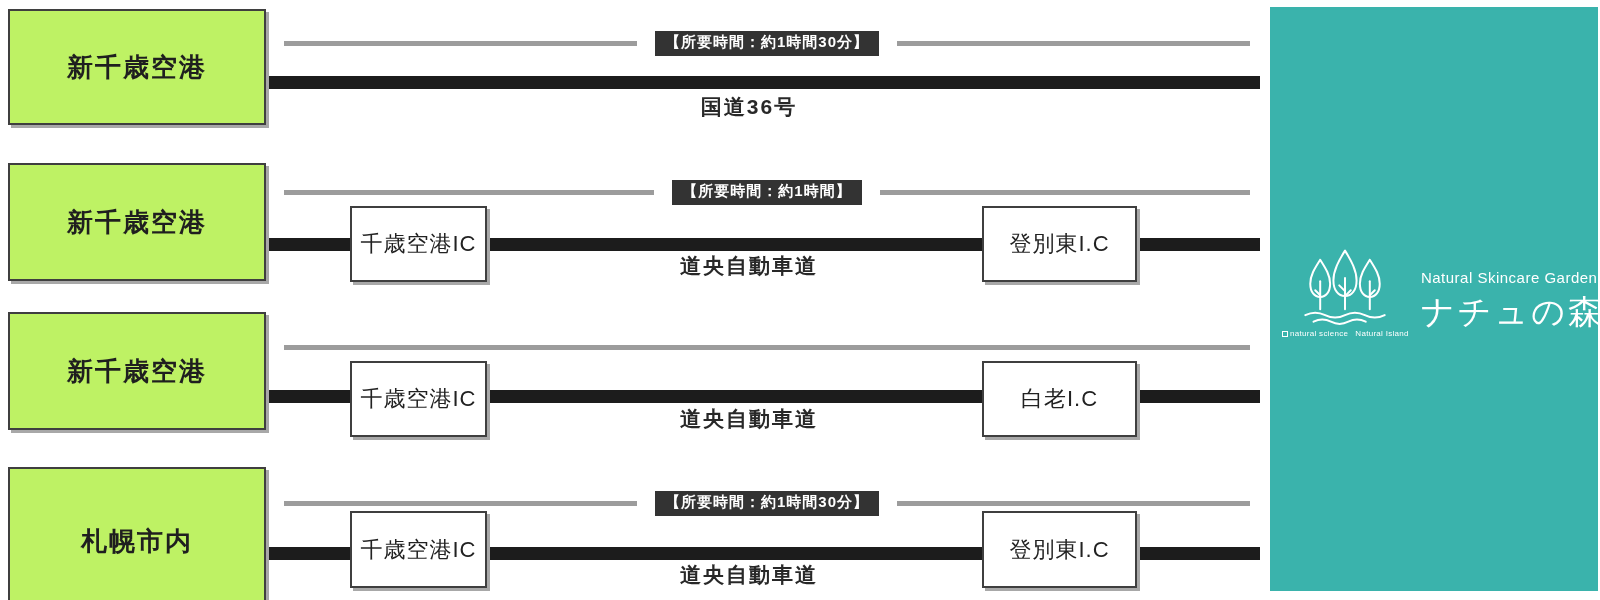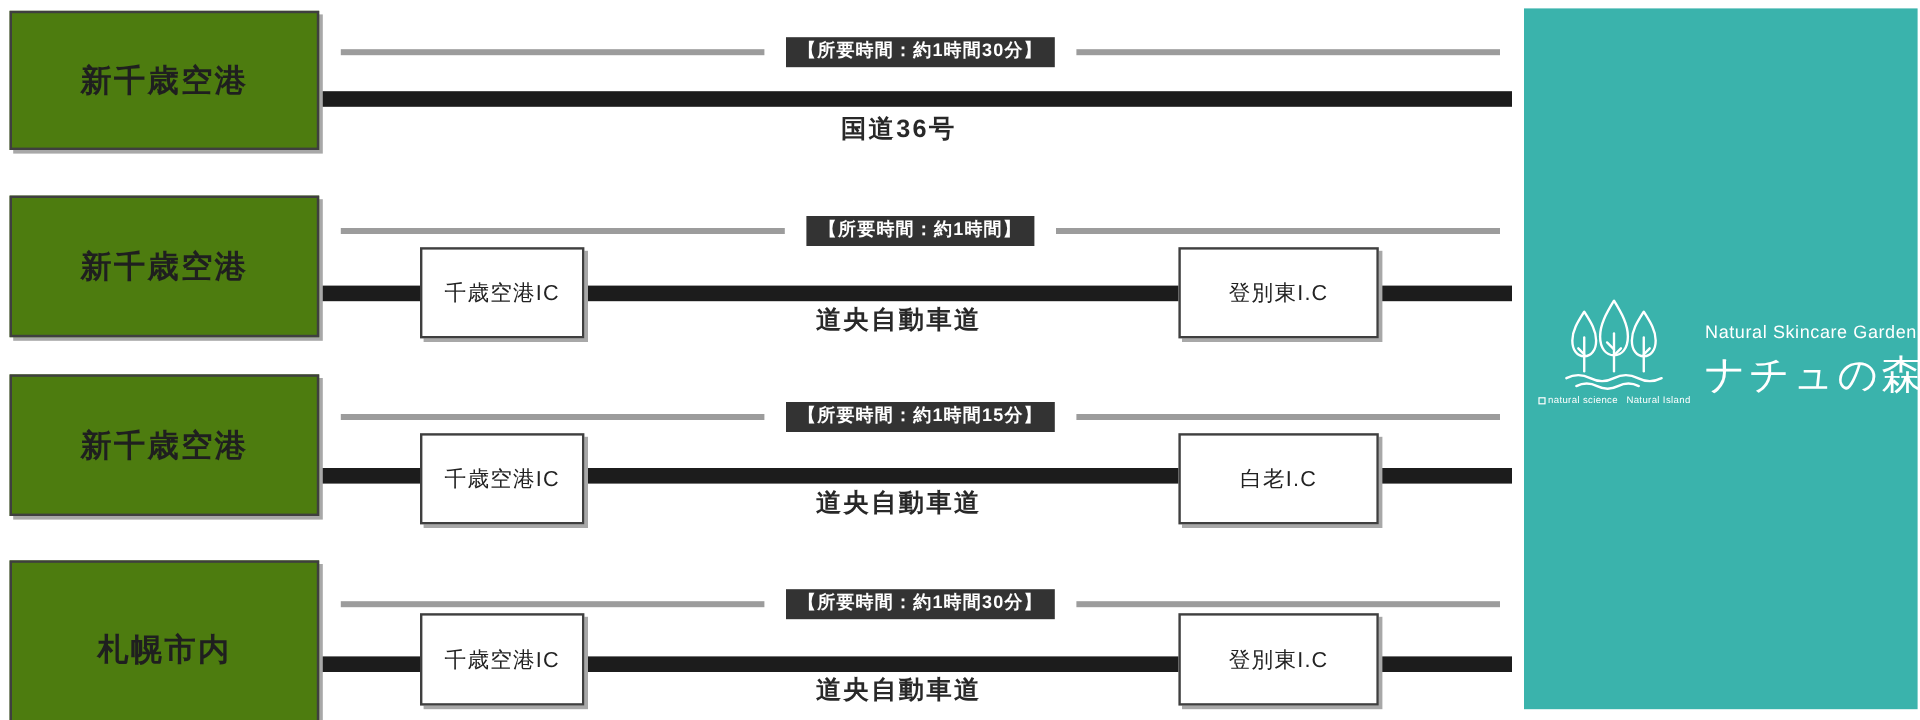--- a/index.html
+++ b/index.html
@@ -4,21 +4,21 @@
 <style>
   html,body{margin:0;padding:0;}
   body{
     width:1600px;height:600px;background:#ffffff;position:relative;overflow:hidden;
     font-family:"Liberation Sans","DejaVu Sans",sans-serif;
   }
   .diagram{position:absolute;inset:0;}
 
   
   .origin{
-    position:absolute;left:8px;width:258px;background:#4d7c0f;
+    position:absolute;left:8px;width:258px;background:#bef264;
     border:2px solid #3f3f3f;box-shadow:3px 3px 0 #a8a8a8;
     display:flex;align-items:center;justify-content:center;
     font-size:26px;font-weight:700;color:#1f1f1f;letter-spacing:2px;
     box-sizing:border-box;z-index:2;
   }
   .o1{top:9px;height:116px}
   .o2{top:163px;height:118px}
   .o3{top:312px;height:118px}
   .o4{top:467px;height:149px}
 
@@ -43,24 +43,24 @@
   .road{
     position:absolute;left:266px;width:966px;text-align:center;
     font-size:21px;font-weight:700;color:#282828;letter-spacing:2px;z-index:3;
   }
   .d1{top:93px}.d2{top:252px}.d3{top:405px}.d4{top:561px}
 
   
   .ic{
     position:absolute;background:#fff;border:2px solid #3f3f3f;
     box-shadow:3px 3px 0 #a8a8a8;display:flex;align-items:center;justify-content:center;
-    font-size:18px;color:#222;letter-spacing:1px;box-sizing:border-box;z-index:2;
+    font-size:22px;color:#222;letter-spacing:1px;box-sizing:border-box;z-index:2;
   }
   .ica{left:350px;width:137px}
-  .icb{left:982px;width:167px}
+  .icb{left:982px;width:155px}
   .i2{top:206px;height:76px}.i3{top:361px;height:76px}.i4{top:511px;height:77px}
 
   
   .panel{
     position:absolute;left:1270px;top:7px;width:328px;height:584px;
     background:#3ab3ac;z-index:4;
   }
   .logo{position:absolute;left:12px;top:240px;width:308px;display:flex;}
   .logo-left{display:flex;flex-direction:column;align-items:center;}
   .logo-left svg{display:block;}
@@ -106,21 +106,20 @@
     <div class="ic icb i2">登別東I.C</div>
     <div class="road d2">道央自動車道</div>
   </section>
 
   <section>
     <div class="origin o3">
       <span>新千歳空港</span>
     </div>
     <div class="timeline t3">
       <span class="gline"></span>
-      <span class="time-label">【所要時間：約1時間15分】</span>
       <span class="gline"></span>
     </div>
     <div class="thick k3"></div>
     <div class="ic ica i3">千歳空港IC</div>
     <div class="ic icb i3">白老I.C</div>
     <div class="road d3">道央自動車道</div>
   </section>
 
   <section>
     <div class="origin o4">

